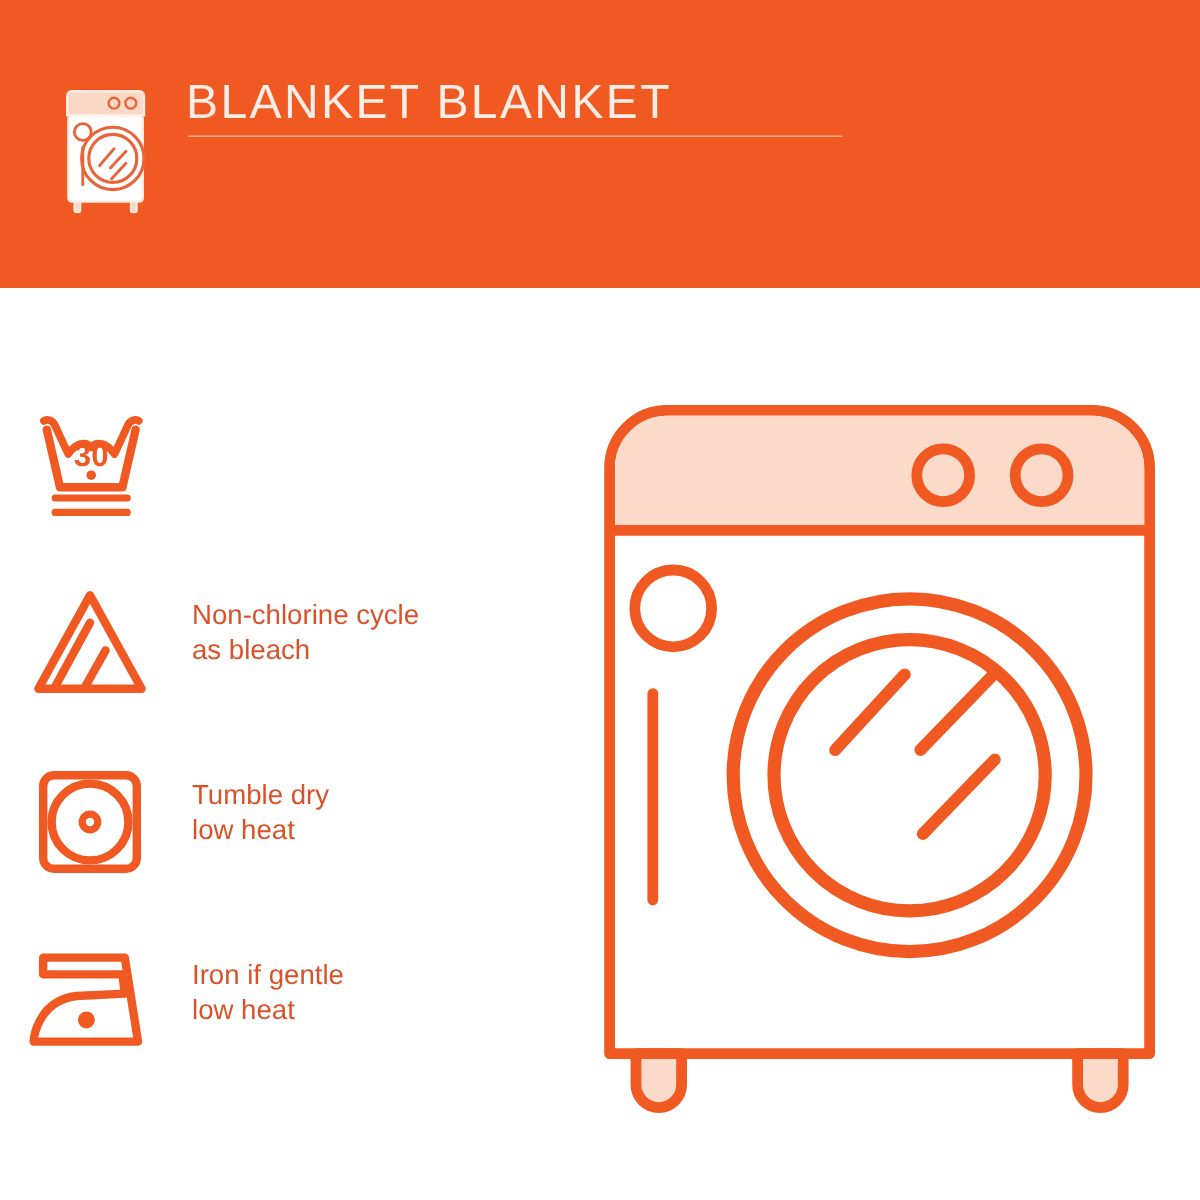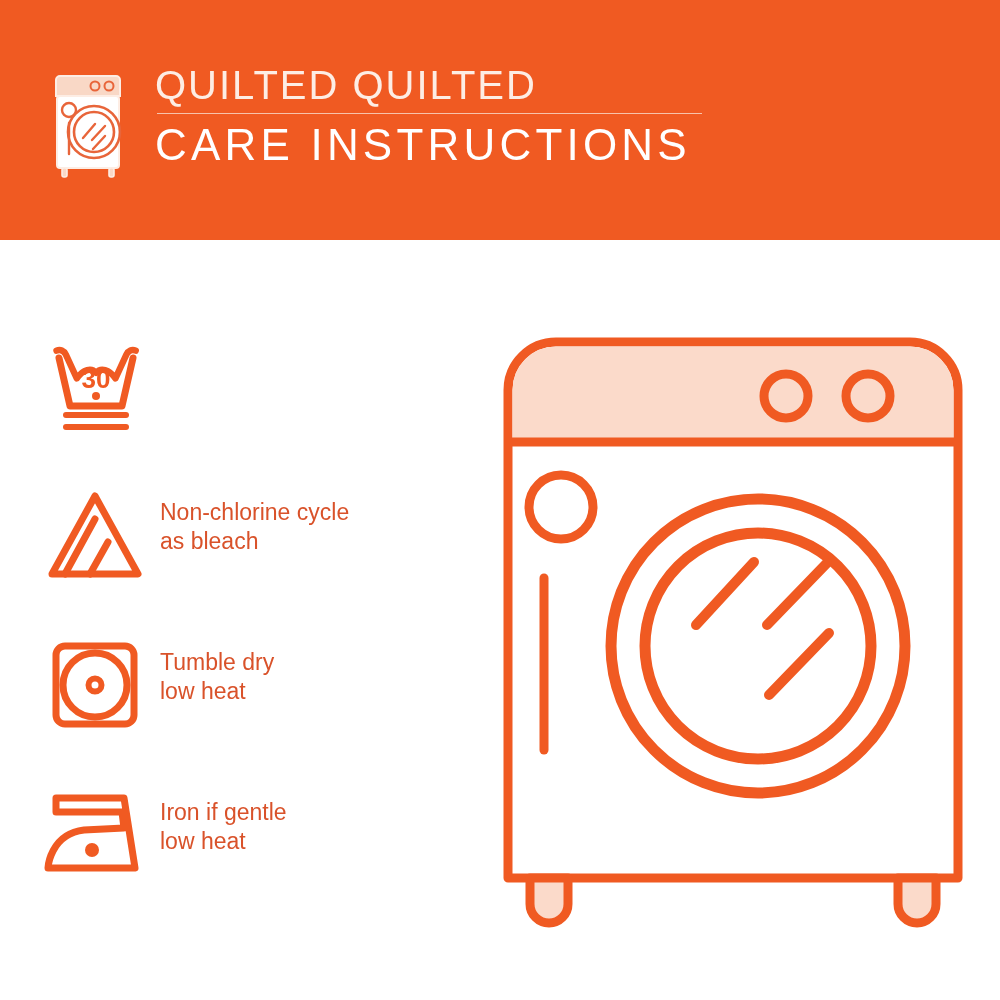--- a/index.html
+++ b/index.html
@@ -74,21 +74,21 @@
   }
   .care-row {
     display: flex;
     align-items: flex-start;
     height: 150px;
   }
   .care-icon-wrap {
     width: 130px;
     flex: 0 0 auto;
     display: flex;
-    justify-content: flex-end;
+    justify-content: flex-start;
     padding-top: 6px;
     margin-left: 20px;
     text-decoration: underline;
   }
   .care-text {
     color: #D9522A;
     font-size: 23px;
     line-height: 29px;
     padding-top: 18px;
     margin-left: 10px;
@@ -128,23 +128,22 @@
         <line x1="38" y1="72" x2="50" y2="58" stroke="#E8653A" stroke-width="2.4" stroke-linecap="round"></line>
         <line x1="47" y1="74" x2="60" y2="60" stroke="#E8653A" stroke-width="2.4" stroke-linecap="round"></line>
         <line x1="48" y1="83" x2="60" y2="70" stroke="#E8653A" stroke-width="2.4" stroke-linecap="round"></line>
 
         <rect x="17" y="102" width="5" height="9" rx="2" fill="#F9D8C6" stroke="#FDEDE4" stroke-width="1.6"></rect>
         <rect x="64" y="102" width="5" height="9" rx="2" fill="#F9D8C6" stroke="#FDEDE4" stroke-width="1.6"></rect>
       </svg>
     </div>
 
     <div id="header-titles">
-      <div id="title-line-1">QUILTED QUILTED</div>
+      <div id="title-line-1">BLANKET BLANKET</div>
       <div id="title-rule"></div>
-      <div id="title-line-2">CARE INSTRUCTIONS</div>
     </div>
 
   </div>
 </div>
 
 <div id="care-list">
 
   <div class="care-row">
     <div class="care-icon-wrap">
       <svg viewBox="0 0 110 100" width="110" height="100">

